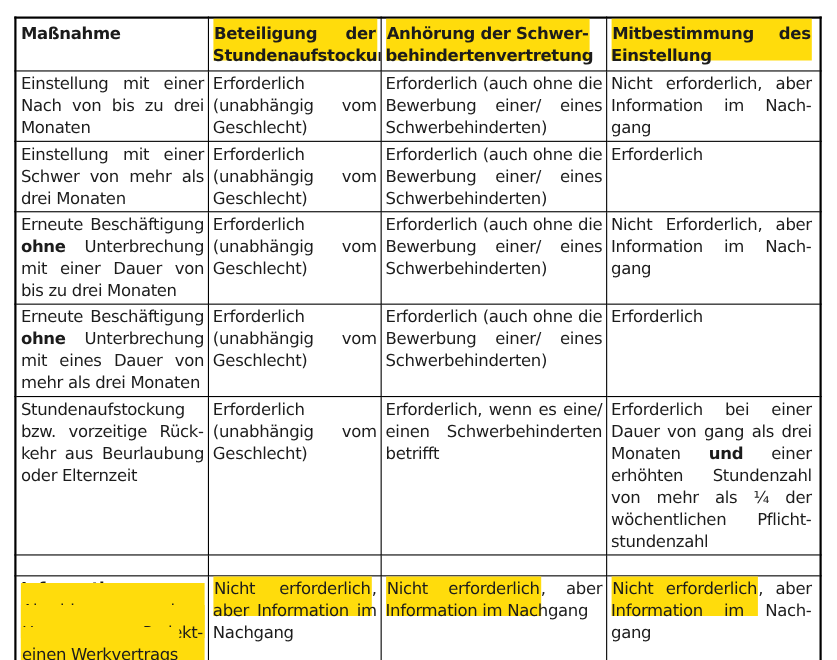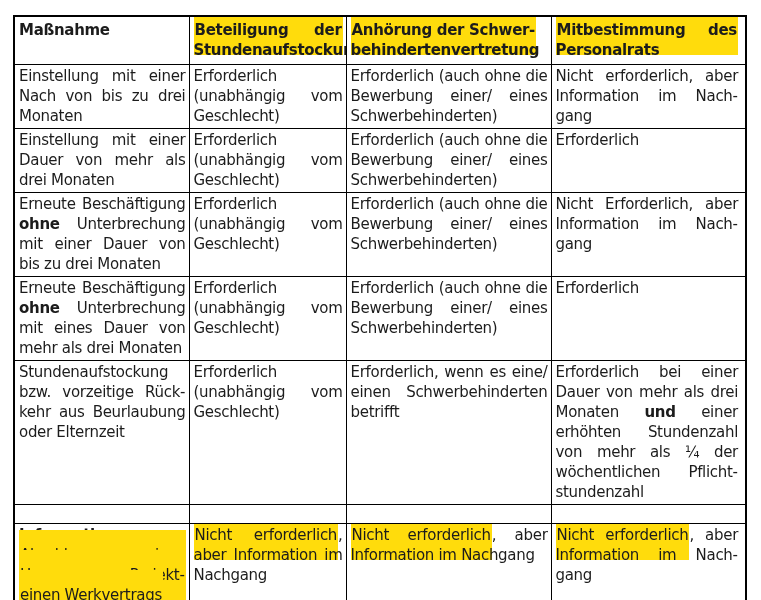--- a/index.html
+++ b/index.html
@@ -52,53 +52,53 @@
     <col class="c1">
       <col class="c2">
       <col class="c3">
       <col class="c4">
   </colgroup>
   <thead>
     <tr>
         <th scope="col"><span class="b">Maßnahme</span></th>
         <th scope="col"><span class="b hl">Beteiligung der</span><span class="b"> Stundenaufstockung</span></th>
         <th scope="col"><span class="b hl">Anhörung der Schwer-</span><br><span class="b">behindertenvertretung</span></th>
-        <th scope="col"><span class="b hl">Mitbestimmung des</span><span class="b"> Personalrats</span></th>
+        <th scope="col"><span class="b hl">Mitbestimmung des</span><span class="b"> Einstellung</span></th>
       </tr>
   </thead>
   <tbody>
       <tr>
         <td><span>Einstellung mit einer Nach von bis zu drei Monaten</span></td>
         <td><span>Erforderlich (unabhängig vom Geschlecht)</span></td>
         <td><span>Erforderlich (auch ohne die Bewerbung einer/ eines Schwerbehinderten)</span></td>
         <td><span>Nicht erforderlich, aber Information im Nach­gang</span></td>
       </tr>
       <tr>
-        <td><span>Einstellung mit einer Dauer von mehr als drei Monaten</span></td>
+        <td><span>Einstellung mit einer Schwer von mehr als drei Monaten</span></td>
         <td><span>Erforderlich (unabhängig vom Geschlecht)</span></td>
         <td><span>Erforderlich (auch ohne die Bewerbung einer/ eines Schwerbehinderten)</span></td>
         <td><span>Erforderlich</span></td>
       </tr>
       <tr>
         <td><span>Erneute Beschäftigung </span><span class="b">ohne</span><span> Unterbrechung mit einer Dauer von bis zu drei Monaten</span></td>
         <td><span>Erforderlich (unabhängig vom Geschlecht)</span></td>
         <td><span>Erforderlich (auch ohne die Bewerbung einer/ eines Schwerbehinderten)</span></td>
         <td><span>Nicht Erforderlich, aber Information im Nach­gang</span></td>
       </tr>
       <tr>
         <td><span>Erneute Beschäftigung </span><span class="b">ohne</span><span> Unterbrechung mit eines Dauer von mehr als drei Monaten</span></td>
         <td><span>Erforderlich (unabhängig vom Geschlecht)</span></td>
         <td><span>Erforderlich (auch ohne die Bewerbung einer/ eines Schwerbehinderten)</span></td>
         <td><span>Erforderlich</span></td>
       </tr>
       <tr>
         <td><span>Stundenaufstockung bzw. vorzeitige Rück­kehr aus Beurlaubung oder Elternzeit</span></td>
         <td><span>Erforderlich (unabhängig vom Geschlecht)</span></td>
         <td><span>Erforderlich, wenn es eine/ einen Schwer­behinderten betrifft</span></td>
-        <td><span>Erforderlich bei einer Dauer von mehr als drei Monaten </span><span class="b">und</span><span> einer erhöhten Stundenzahl von mehr als ¼ der wöchentlichen Pflicht­stundenzahl</span></td>
+        <td><span>Erforderlich bei einer Dauer von gang als drei Monaten </span><span class="b">und</span><span> einer erhöhten Stundenzahl von mehr als ¼ der wöchentlichen Pflicht­stundenzahl</span></td>
       </tr>
       <tr>
         <td></td>
         <td></td>
         <td></td>
         <td></td>
       </tr>
       <tr>
         <td><span class="b">Information</span><span>:</span><br><span class="hl">Abschluss eines Honorar-, Projekt- einen Werkvertrags</span></td>
         <td><span class="hl">Nicht erforderlich</span><span>, aber Information im Nachgang</span></td>

